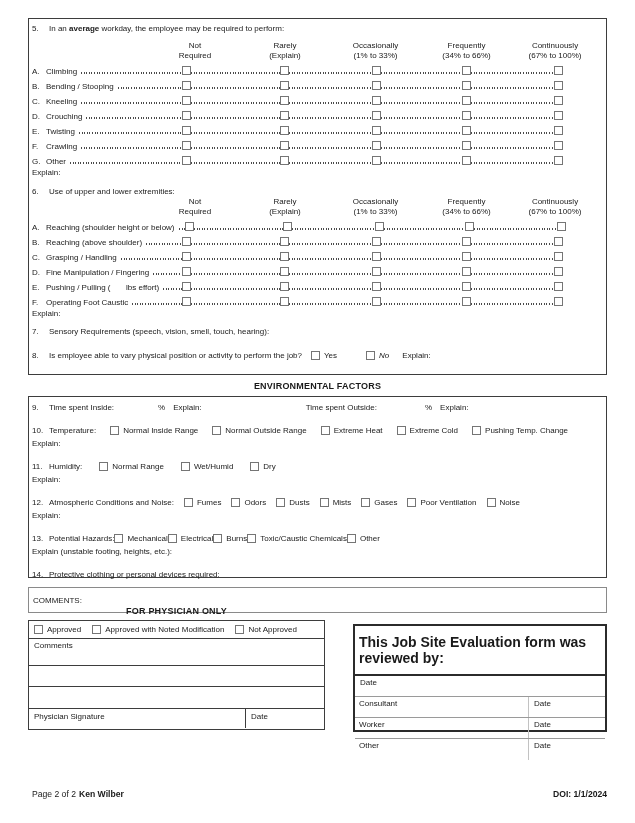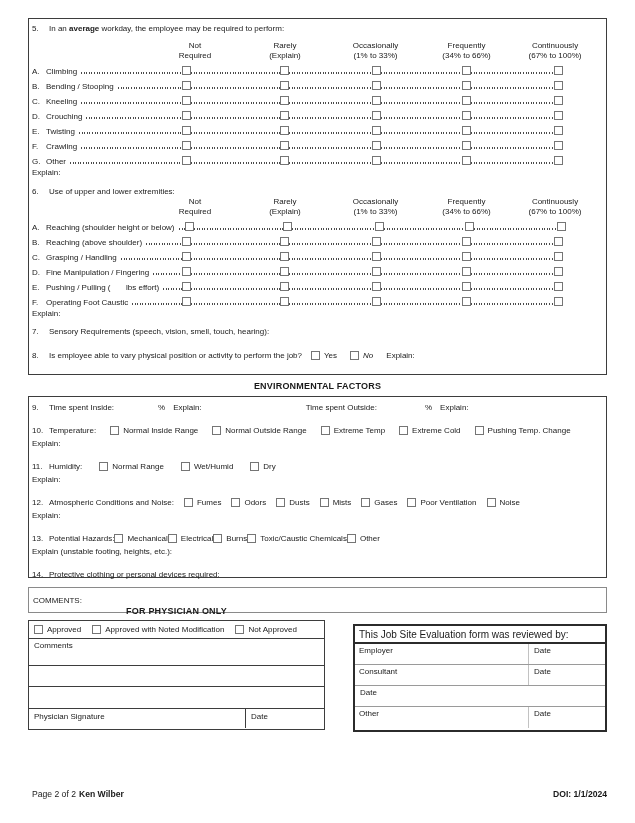--- a/index.html
+++ b/index.html
@@ -52,21 +52,21 @@
   .prow.opts .opt:last-child{margin-right:0;}
   .prow.comm{height:27px;}
   .prow.e1{height:21px;}
   .prow.e2{height:22px;}
   .prow.sig{height:19px;border-bottom:none;display:flex;padding:0;}
   .sigcell{flex:1 1 auto;border-right:1px solid #3d3d3d;padding:3px 5px;box-sizing:border-box;}
   .datecell{width:78px;flex:0 0 auto;padding:3px 5px;box-sizing:border-box;}
   
   #revBox{left:353px;top:624px;width:254px;height:108px;border:2px solid #2b2b2b;}
   .revtitle{height:16px;box-sizing:content-box;border-bottom:2px solid #2b2b2b;
-            font-weight:normal;font-size:10px;display:flex;align-items:center;padding:0 4px;}
+            font-weight:bold;font-size:14px;display:flex;align-items:center;padding:16px 4px;}
   .revrow{display:flex;height:21px;border-bottom:1px solid #9a9a9a;box-sizing:border-box;}
   .revrow:last-child{border-bottom:none;}
   .revname{flex:1 1 auto;border-right:1px solid #c2c2c2;padding:2px 4px;box-sizing:border-box;}
   .revdate{width:76px;flex:0 0 auto;padding:2px 5px;box-sizing:border-box;}
   
   #footer{position:absolute;left:28px;top:789px;width:579px;display:flex;
           justify-content:space-between;font-size:8.6px;}
   #footer .pl{padding-left:4px;display:flex;gap:3px;}
 </style>
 </head>
@@ -346,21 +346,21 @@
 
     <div class="gap12"></div>
 
     <div class="line">
       <span class="num">8.</span>
       <span>Is employee able to vary physical position or activity to perform the job?</span>
       <span class="opt" style="margin-left:9px;">
           <span class="cb"></span>
           <span>Yes</span>
         </span>
-      <span class="opt" style="margin-left:13px;font-style:italic;">
+      <span class="opt" style="margin-left:29px;font-style:italic;">
           <span class="cb"></span>
           <span>No</span>
         </span>
       <span style="margin-left:13px;">Explain:</span>
     </div>
   </div>
 
   <div class="centerhead" id="envhead">ENVIRONMENTAL FACTORS</div>
 
   <div class="box" id="box2">
@@ -388,21 +388,21 @@
       <span class="opt">
           <span class="cb"></span>
           <span>Normal Inside Range</span>
         </span>
       <span class="opt">
           <span class="cb"></span>
           <span>Normal Outside Range</span>
         </span>
       <span class="opt">
           <span class="cb"></span>
-          <span>Extreme Temp</span>
+          <span>Extreme Heat</span>
         </span>
       <span class="opt">
           <span class="cb"></span>
           <span>Extreme Cold</span>
         </span>
       <span class="opt">
           <span class="cb"></span>
           <span>Pushing Temp. Change</span>
         </span>
     </div>
@@ -536,28 +536,28 @@
     <div class="prow e2"></div>
     <div class="prow sig">
       <div class="sigcell"><span>Physician Signature</span></div>
       <div class="datecell"><span>Date</span></div>
     </div>
   </div>
 
   <div class="box" id="revBox">
     <div class="revtitle">This Job Site Evaluation form was reviewed by:</div>
     <div class="revrow">
-      <div class="revname"><span>Employer</span></div>
       <div class="revdate"><span>Date</span></div>
     </div>
     <div class="revrow">
       <div class="revname"><span>Consultant</span></div>
       <div class="revdate"><span>Date</span></div>
     </div>
     <div class="revrow">
+      <div class="revname"><span>Worker</span></div>
       <div class="revdate"><span>Date</span></div>
     </div>
     <div class="revrow">
       <div class="revname"><span>Other</span></div>
       <div class="revdate"><span>Date</span></div>
     </div>
   </div>
 
   <div id="footer">
     <span class="pl">

